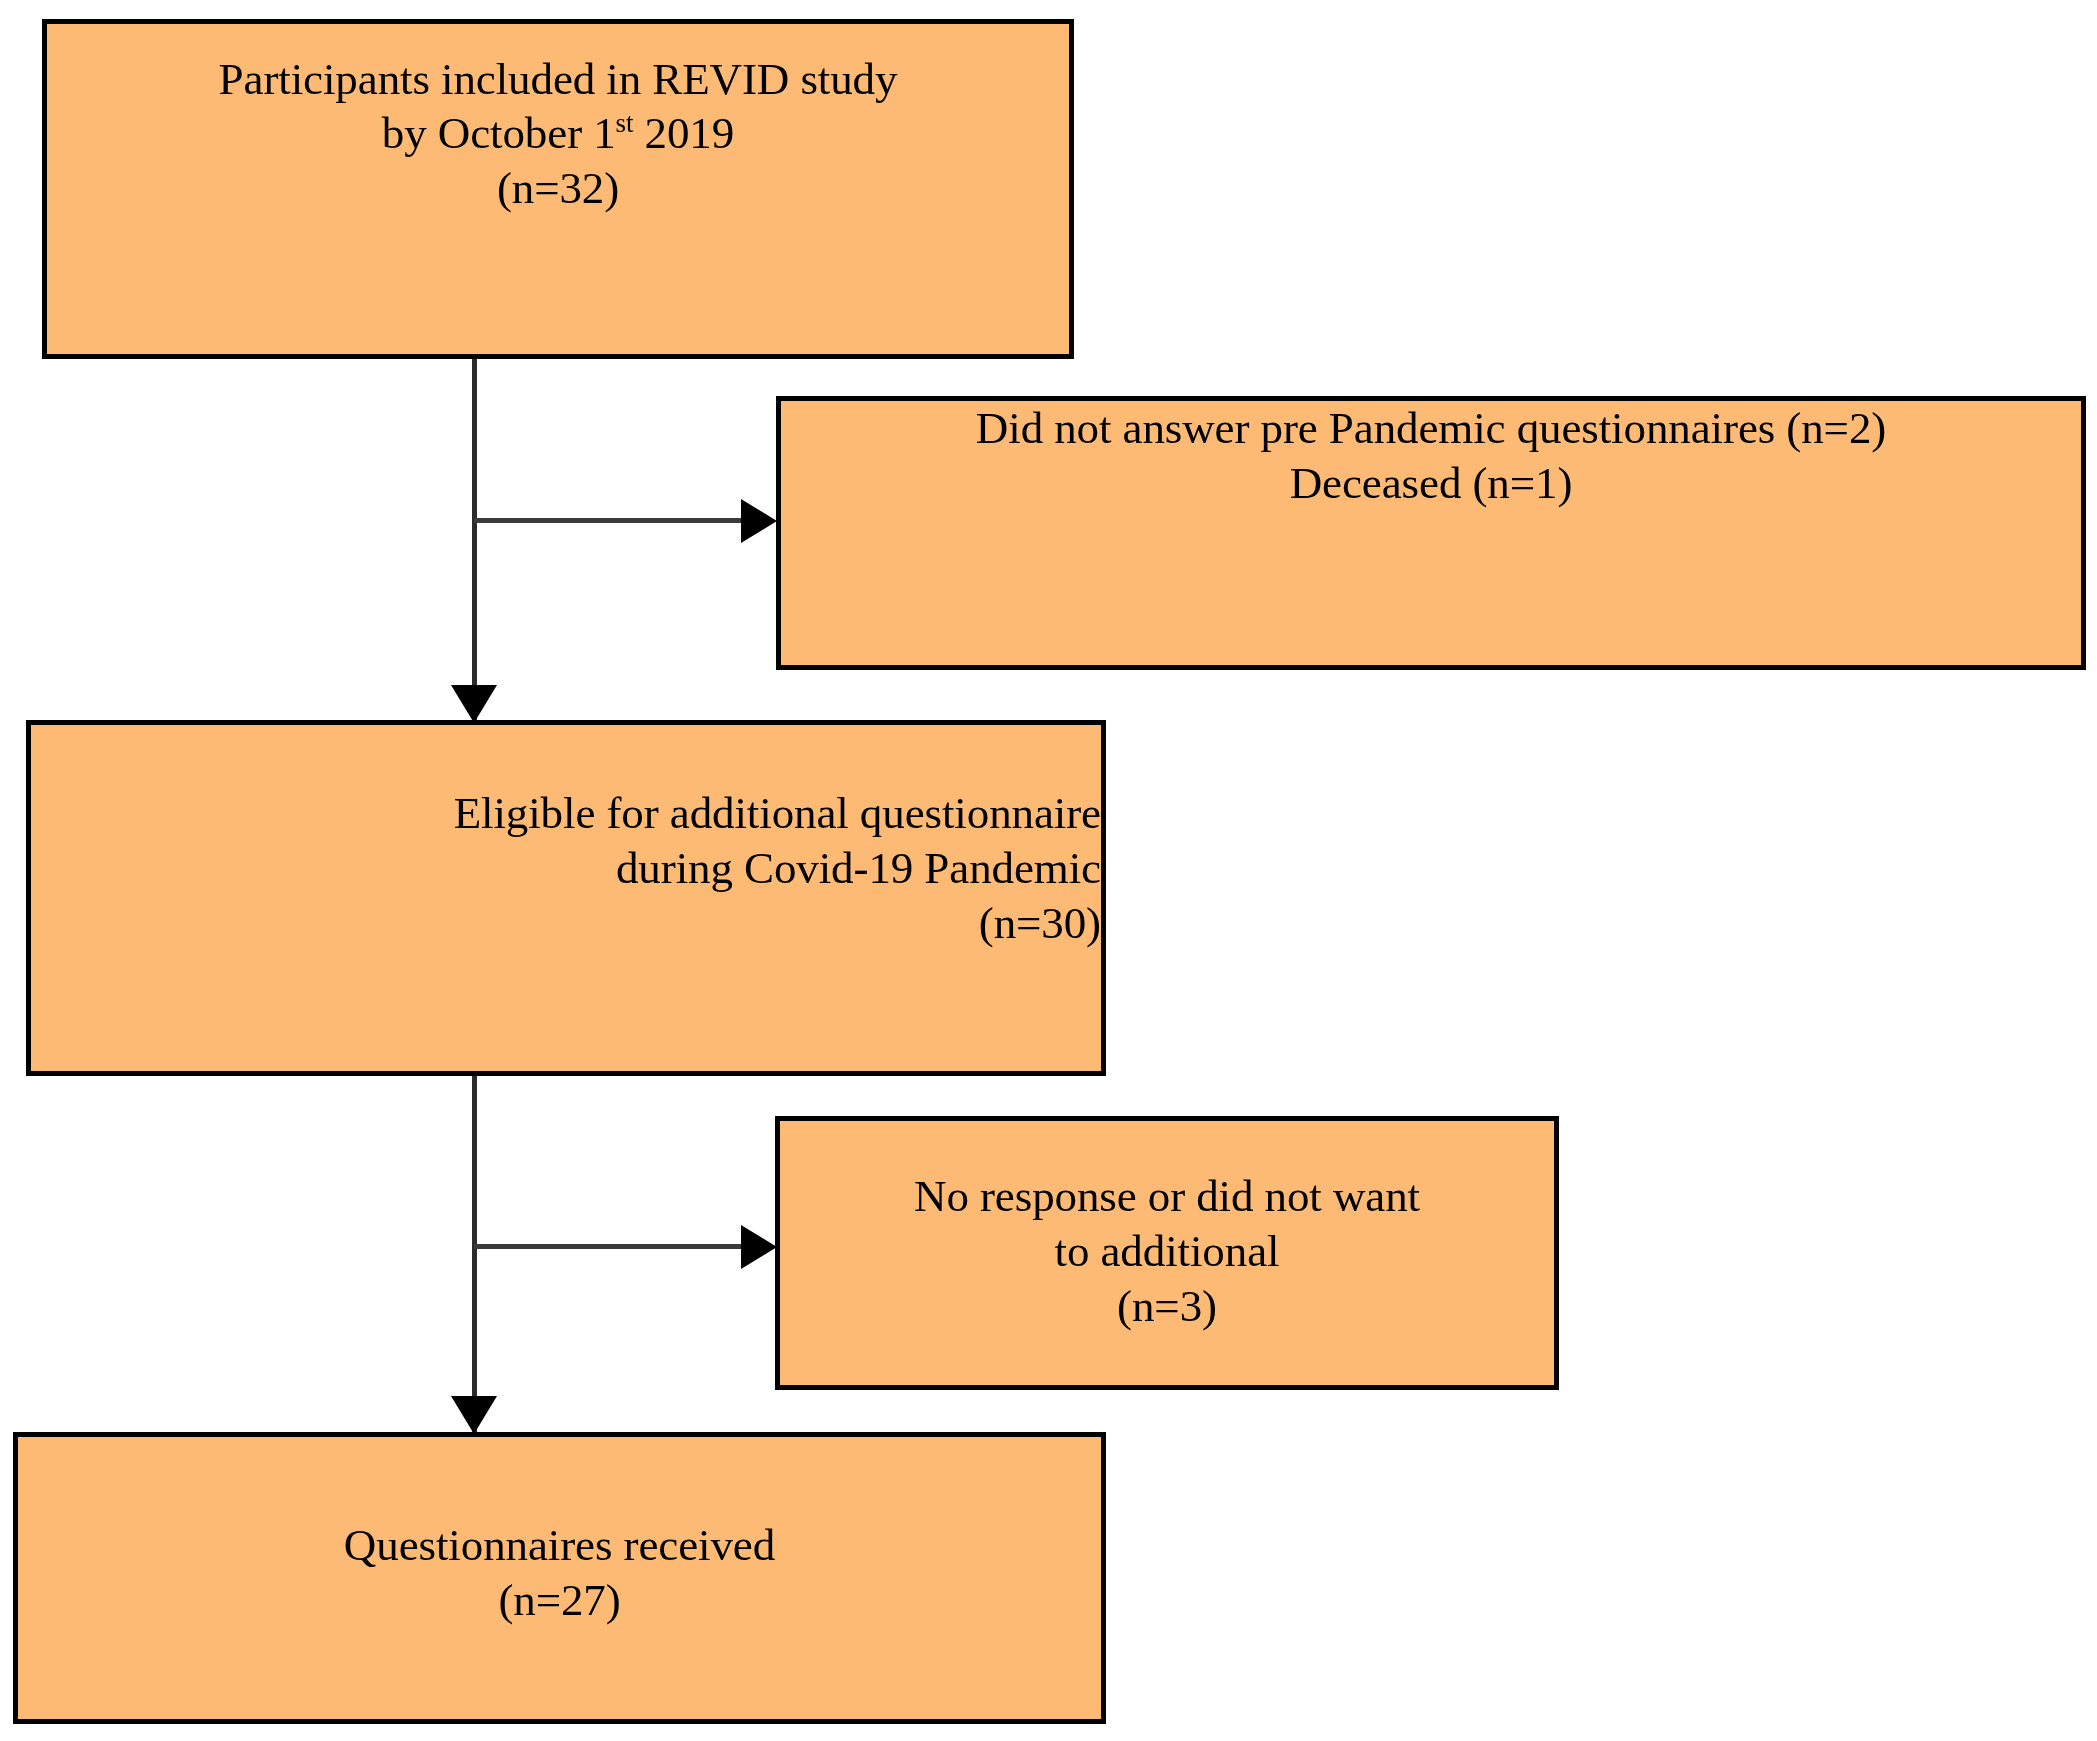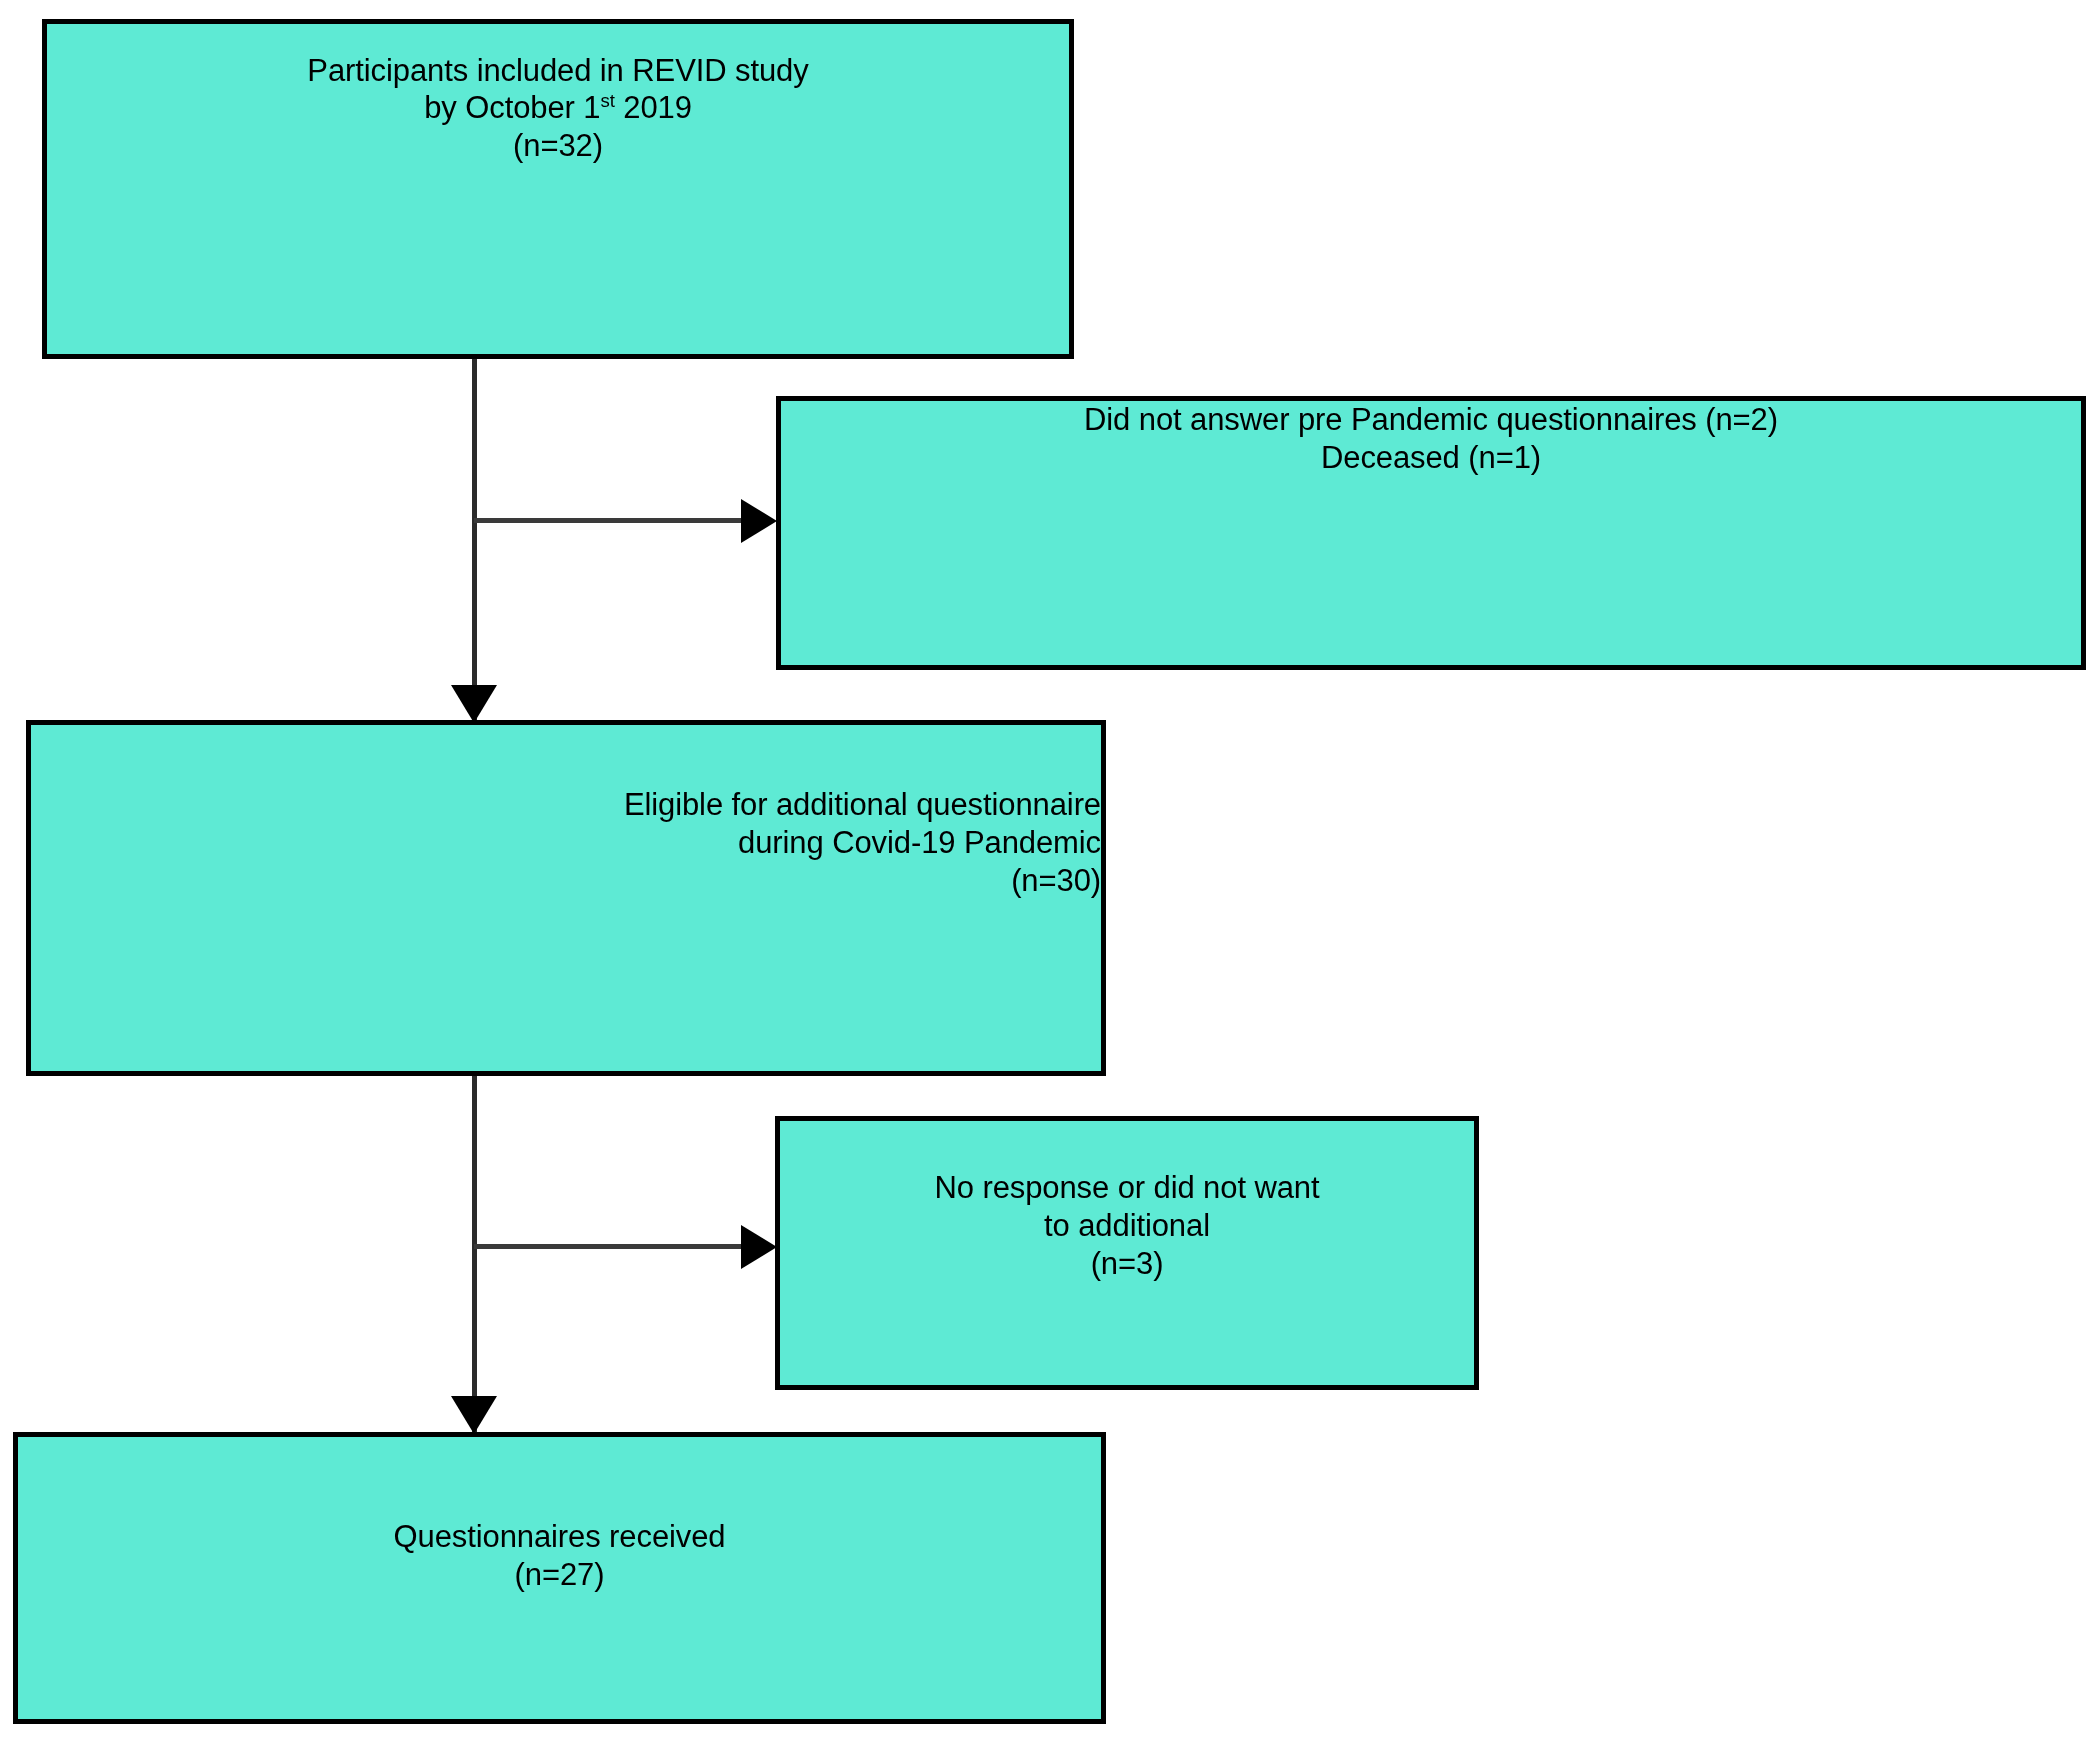--- a/index.html
+++ b/index.html
@@ -19,30 +19,31 @@
     width: 2097px;
     height: 1741px;
     background: #ffffff;
     overflow: hidden;
   }
 
   
   .flow-box {
     position: absolute;
     box-sizing: border-box;
-    background: #5eead4;
+    background: #fdba74;
     border: 5.8px solid #000000;
     display: flex;
     flex-direction: column;
     align-items: center;
     text-align: center;
-    font-size: 31px;
+    font-size: 45px;
     line-height: 1.22;
     font-weight: 400;
     letter-spacing: -0.1px;
+    font-family: Liberation Serif, serif;
   }
   .flow-box .line {
     display: block;
     white-space: nowrap;
   }
   .flow-box sup {
     font-size: 0.60em;
     vertical-align: super;
     line-height: 0;
   }
@@ -58,21 +59,21 @@
     width: 1310px; height: 274px;
   }
   #node-eligible {
     left: 26px;  top: 720px;
     width: 1080px; height: 356px;
     padding-top: 61px;
     align-items: flex-end;
   }
   #node-no-response {
     left: 775px; top: 1116px;
-    width: 704px; height: 274px;
+    width: 784px; height: 274px;
     padding-top: 48px;
   }
   #node-received {
     left: 13px;  top: 1432px;
     width: 1093px; height: 292px;
     padding-top: 81px;
   }
 
   
   .connector-v {

